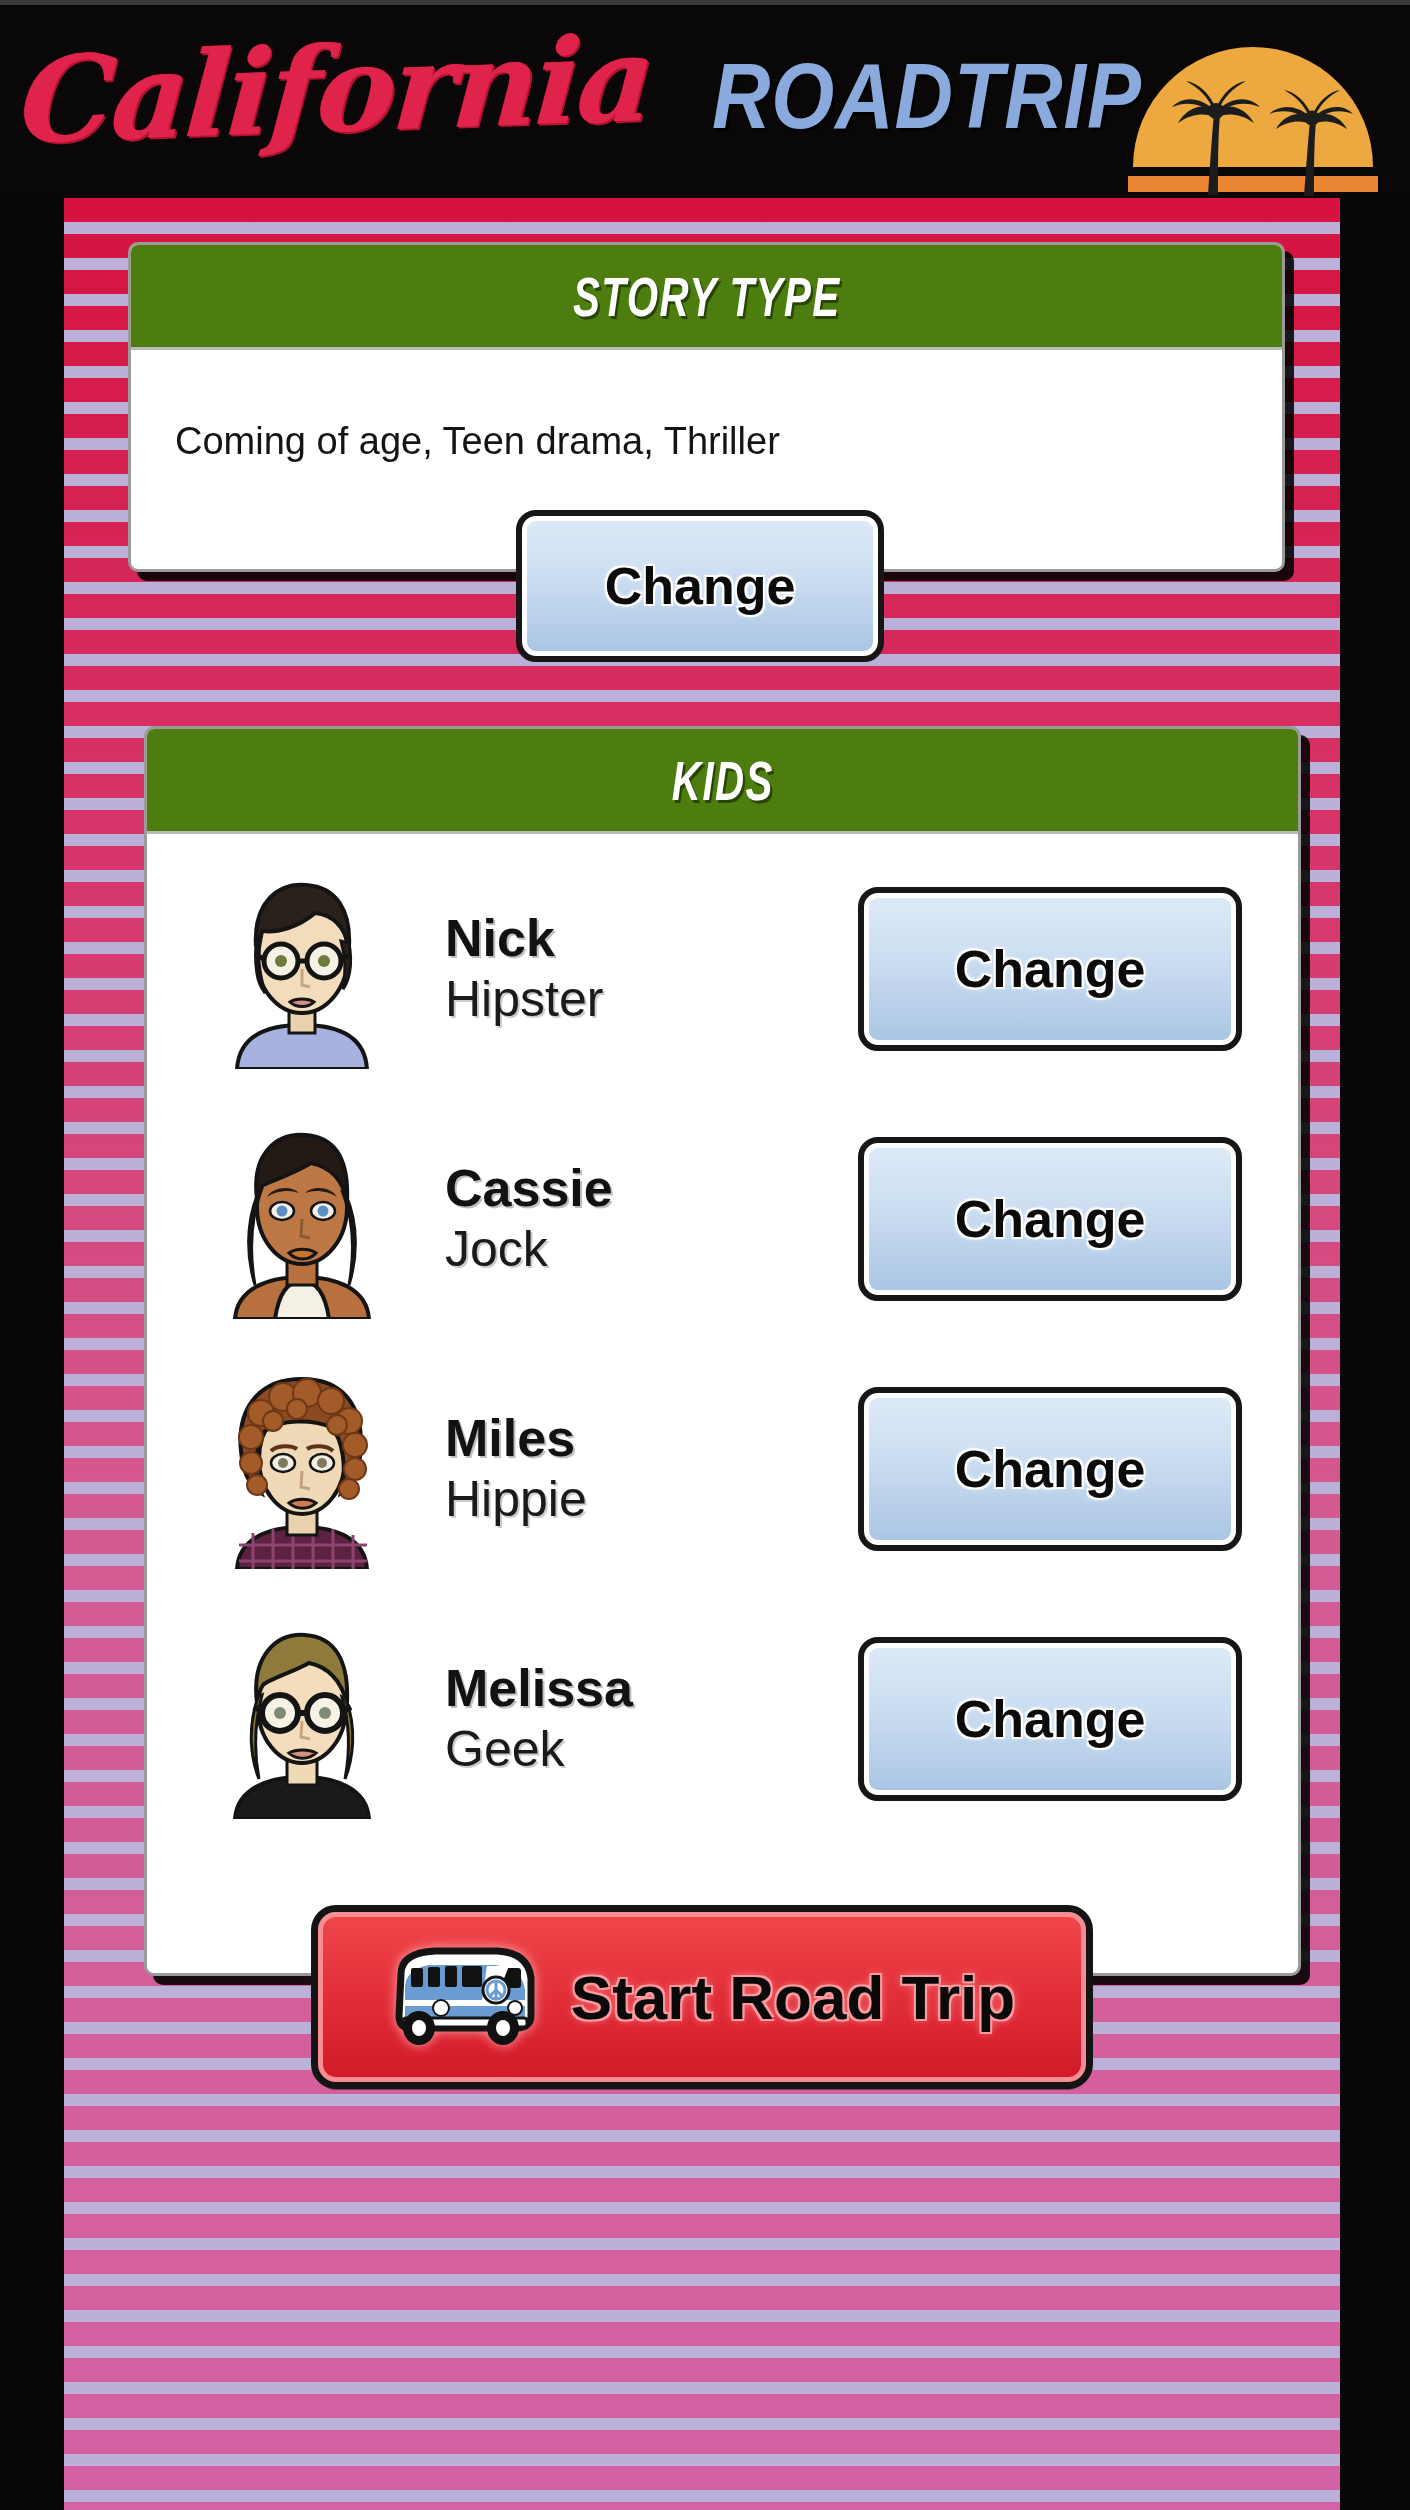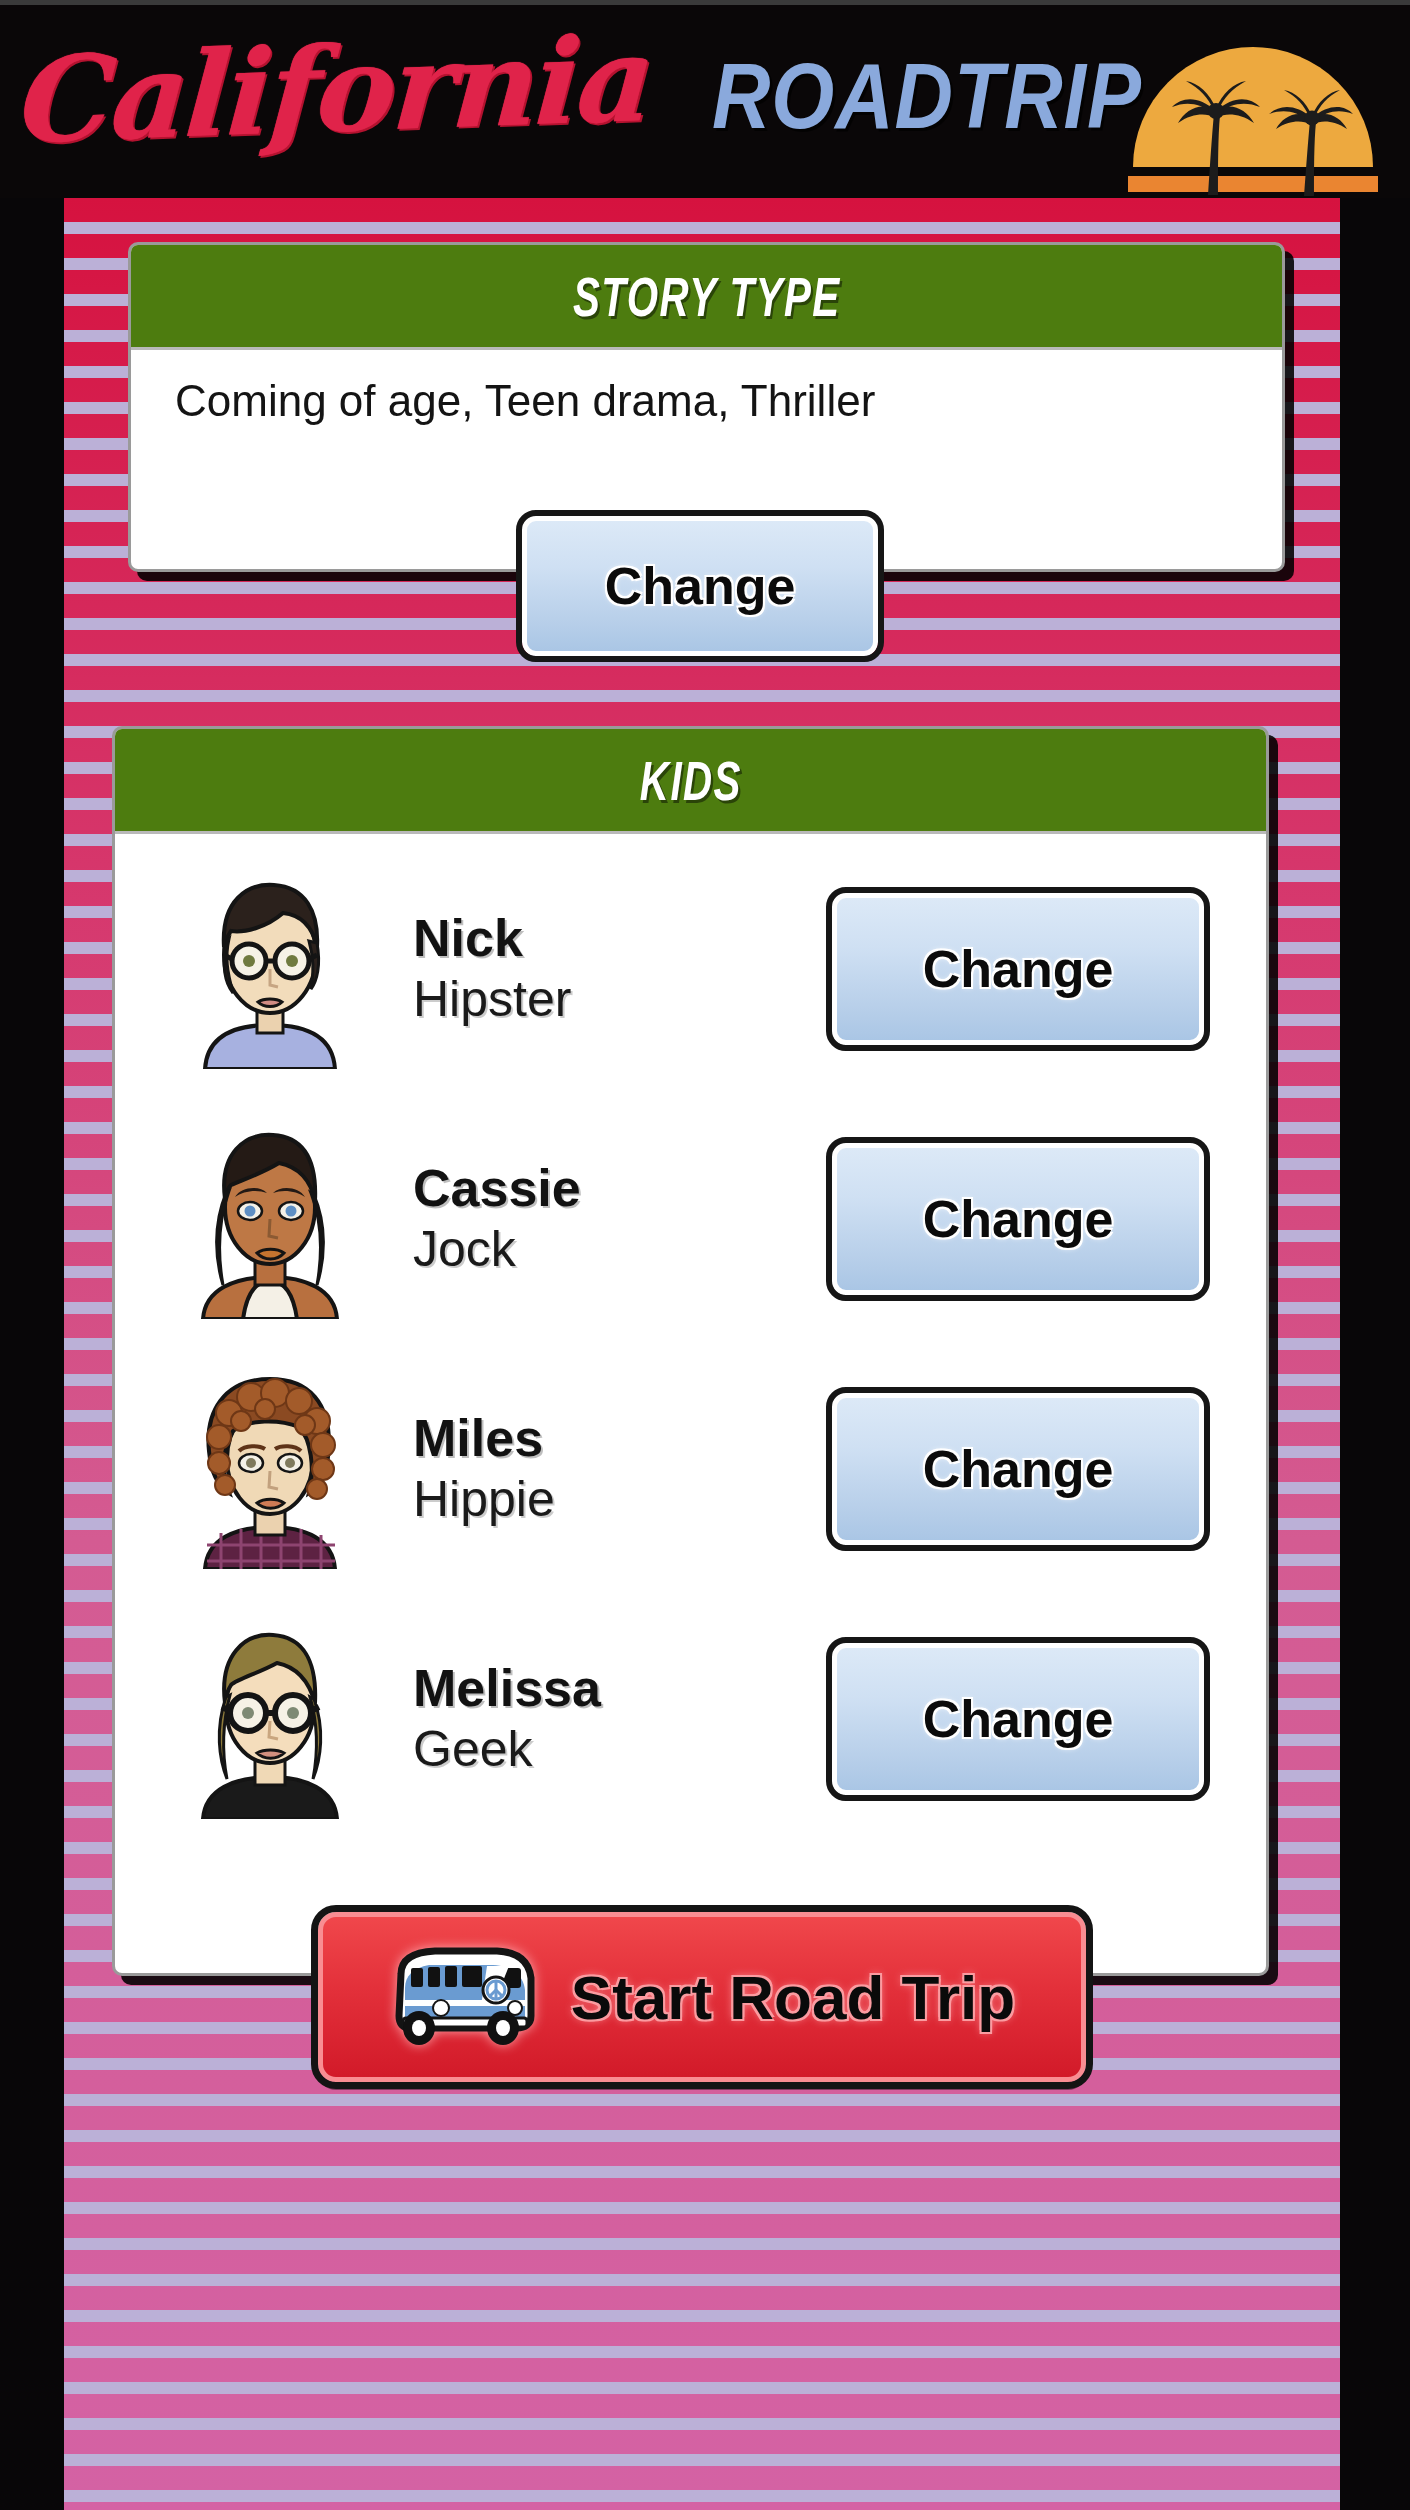--- a/index.html
+++ b/index.html
@@ -127,26 +127,27 @@
     transform: scaleX(0.72);
     text-shadow: 3px 3px 0 rgba(0,0,0,0.45);
     white-space: nowrap;
   }
 
   #story-panel { left: 128px; top: 242px; width: 1157px; height: 330px; }
   #story-body {
     padding: 26px 0 0 44px;
   }
   #story-value {
-    font-size: 44px;
+    font-size: 38px;
     color: #141414;
     font-family: "Liberation Sans", sans-serif;
-  }
-
-  #kids-panel { left: 112px; top: 726px; width: 1157px; height: 1250px; }
+    margin-top: 44px;
+  }
+
+  #kids-panel { left: 144px; top: 726px; width: 1157px; height: 1250px; }
   #kids-body { padding: 10px 0 0 0; }
 
   .kid-row {
     position: relative;
     height: 250px;
     display: flex;
     align-items: center;
   }
   .avatar {
     position: relative;

